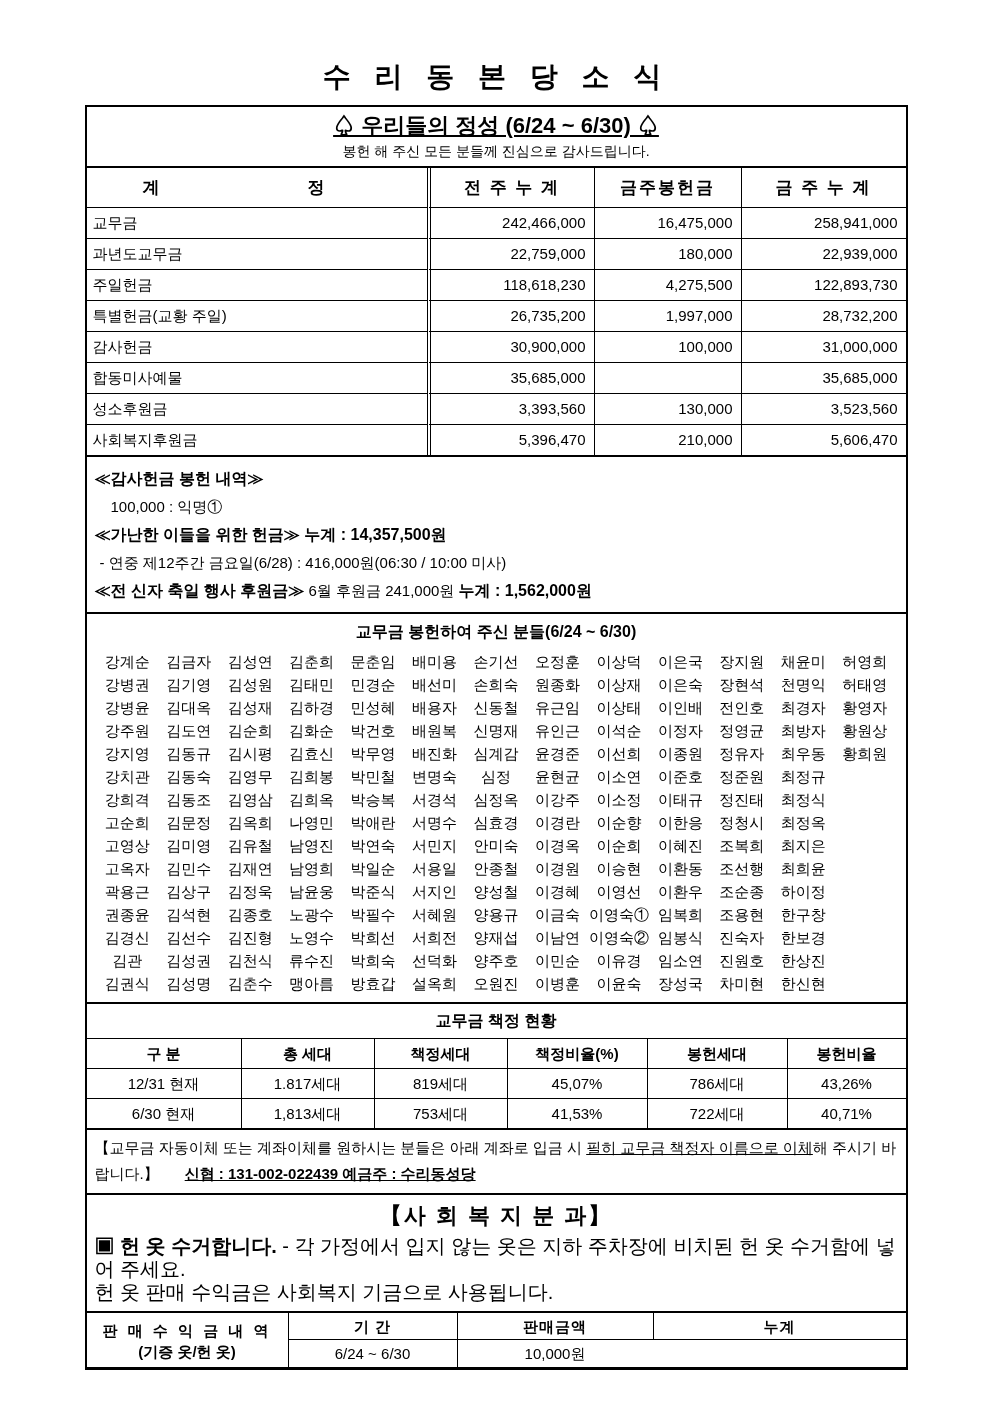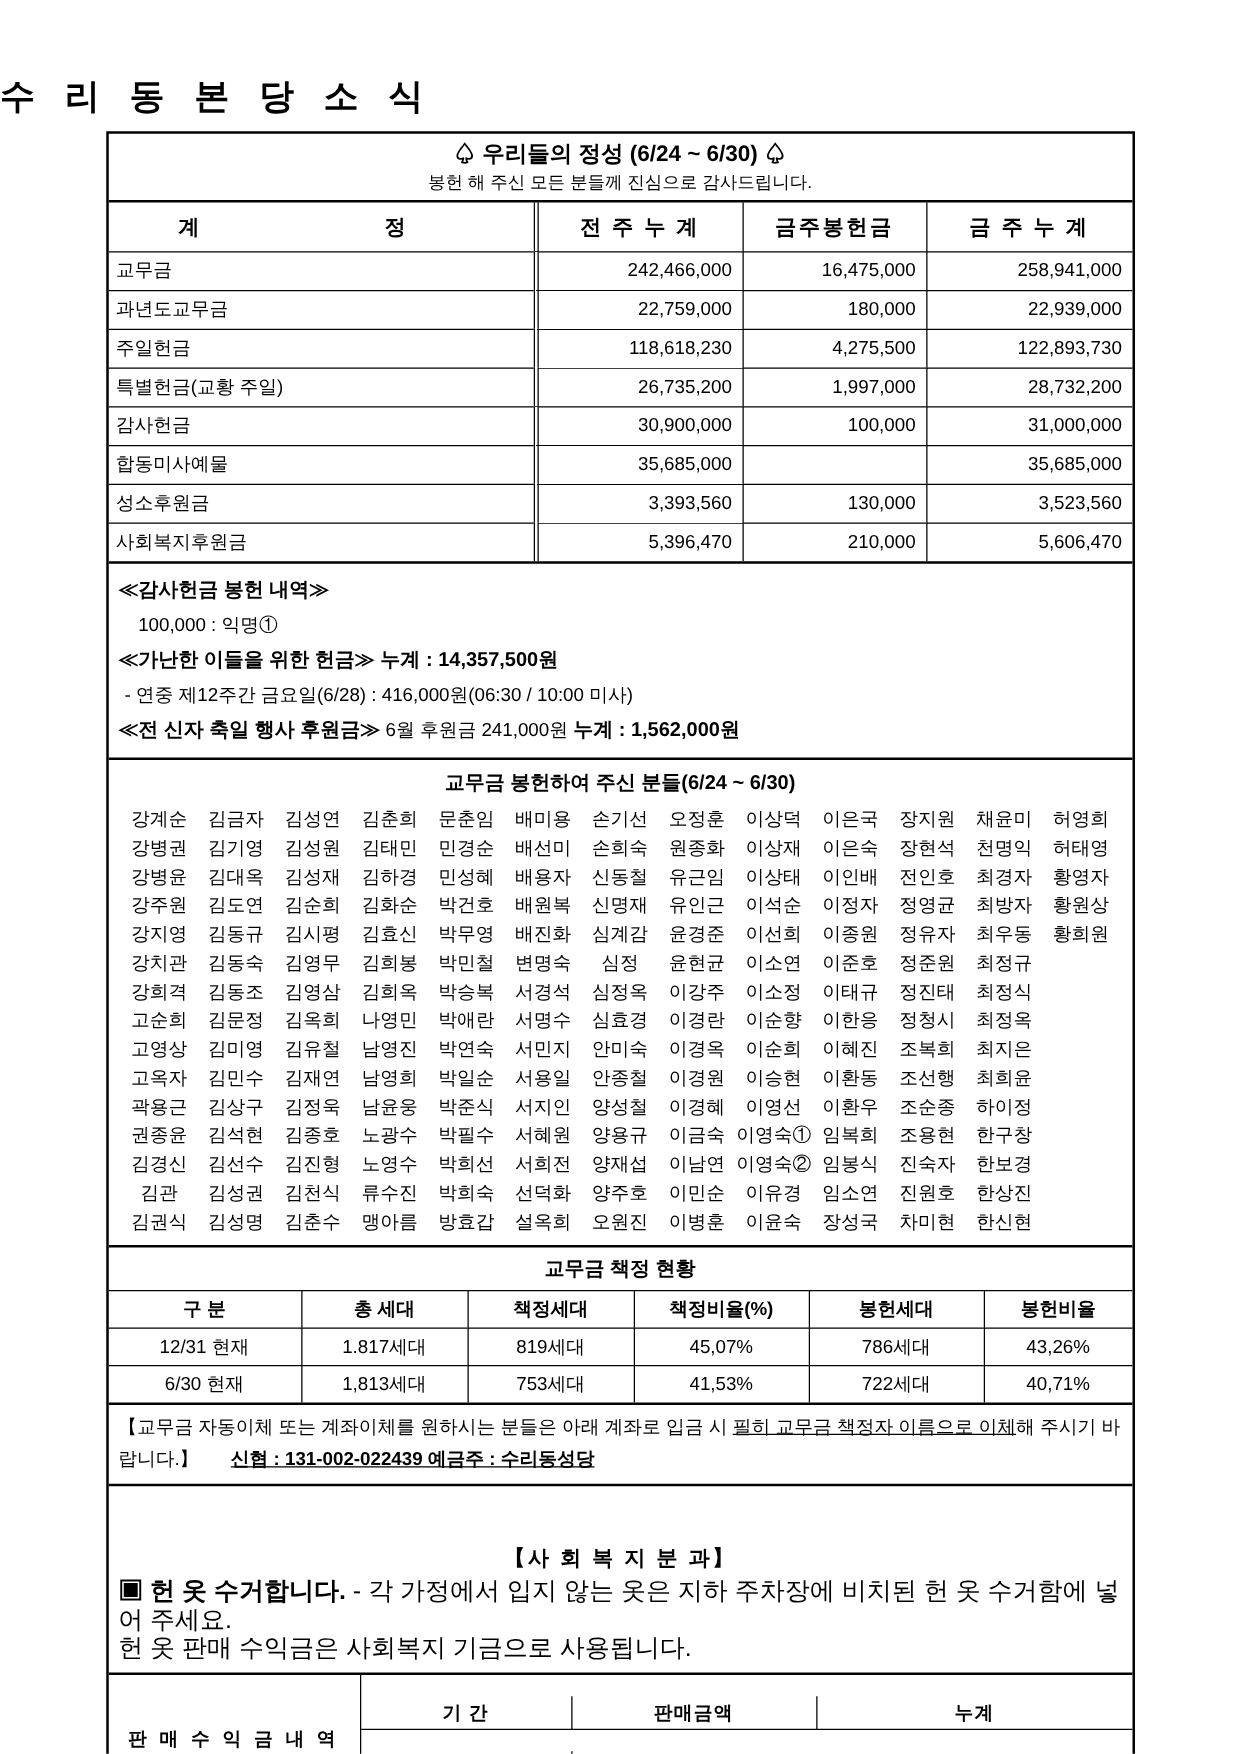--- a/index.html
+++ b/index.html
@@ -5,37 +5,37 @@
   * { box-sizing: border-box; margin: 0; padding: 0; }
   html, body { background: #ffffff; }
   body {
     width: 992px; height: 1403px;
     color: #000;
     font-family: "Liberation Sans", sans-serif;
     overflow: hidden;
   }
   .page-title {
     margin: 58px auto 9px;
-    text-align: left;
+    text-align: center;
     font-size: 28px;
     font-weight: bold;
     letter-spacing: 8px;
     white-space: nowrap;
   }
   .doc {
     width: 823px;
     margin: 0 auto;
     border: 2px solid #000;
     border-bottom-width: 3px;
     background: #fff;
   }
 
   
   .intro { border-bottom: 2px solid #000; text-align: center; padding: 4px 0 5px; }
-  .intro-title { font-size: 18px; font-weight: bold; }
+  .intro-title { font-size: 22px; font-weight: bold; text-decoration: underline; }
   .intro-sub { font-size: 14px; margin-top: 2px; }
 
   
   .offering-table { border-bottom: 2px solid #000; }
   .ot-head, .ot-row { display: grid; grid-template-columns: 340px 167px 147px 165px; }
   .ot-head .hc { font-weight: bold; font-size: 17px; text-align: center; padding: 8px 0; letter-spacing: 2px; }
   .hc.acc { display: flex; justify-content: space-between; padding: 8px 100px 8px 56px; }
   .ot-head .hc.c1 { border-left: 4px double #000; }
   .ot-head .hc.c2, .ot-head .hc.c3 { border-left: 1px solid #000; }
   .ot-cell { border-top: 1px solid #000; font-size: 15px; height: 31px; line-height: 30px; white-space: nowrap; }
@@ -65,34 +65,34 @@
   .as-cell + .as-cell { border-left: 1px solid #000; }
   .as-head .as-cell { font-weight: bold; }
 
   
   .note { border-bottom: 2px solid #000; padding: 5px 8px 6px; font-size: 15px; line-height: 26px; }
   .note .u { text-decoration: underline; }
   .note .acct { font-weight: bold; text-decoration: underline; margin-left: 26px; }
 
   
   .welfare { border-bottom: 2px solid #000; padding-bottom: 7px; }
-  .w-title { text-align: center; font-weight: bold; font-size: 17px; letter-spacing: 2px; padding: 6px 0 4px; margin-top: 40px; }
+  .w-title { text-align: center; font-weight: bold; font-size: 22px; letter-spacing: 2px; padding: 6px 0 4px; }
   .w-text { padding: 0 8px; font-size: 20px; line-height: 23px; }
   .w-lead { font-weight: bold; }
 
   
   .sales { display: grid; grid-template-columns: 202px 617px; }
   .sales-label {
     border-right: 1px solid #000;
     display: flex; flex-direction: column; justify-content: flex-end; align-items: center;
     font-weight: bold; font-size: 15px; line-height: 21px; padding: 5px 0;
   }
   .sales-label .l1 { letter-spacing: 3px; }
   .sales-row { display: grid; grid-template-columns: 168px 196px 253px; }
-  .sales-cell { text-align: center; font-size: 15px; height: 27px; line-height: 27px; margin-top: 17px; }
+  .sales-cell { text-align: center; font-size: 15px; height: 27px; line-height: 27px; }
   .sales-row.head .sales-cell { font-weight: bold; border-bottom: 1px solid #000; letter-spacing: 1px; }
   .sales-cell + .sales-cell { border-left: 1px solid #000; }
 </style>
 </head>
 <body>
 
 <div class="page-title">수 리 동 본 당 소 식</div>
 
 <div class="doc">
 

